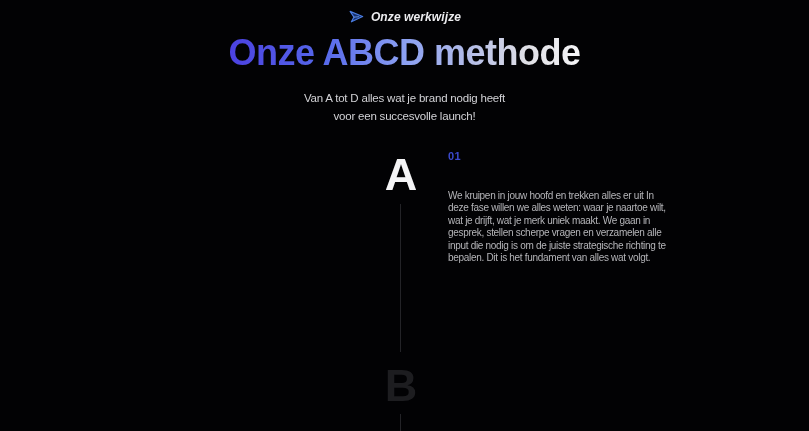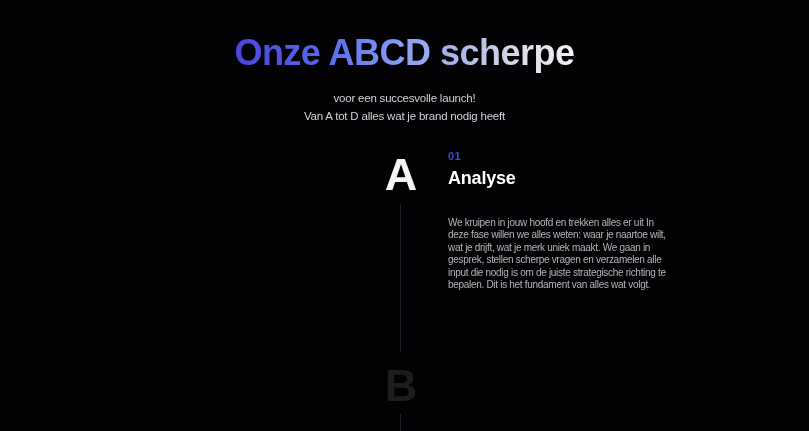--- a/index.html
+++ b/index.html
@@ -114,32 +114,40 @@
     font-size: 10px;
     line-height: 12.4px;
     letter-spacing: -0.3px;
   }
 </style>
 </head>
 <body>
 
 <div class="page">
 
+  <div class="badge">
+    <span class="badge-icon">
+      <svg width="17" height="17" viewBox="0 0 16 16">
+        <path d="M2 3.2 L13.8 8 L3.2 13 L5.6 8.6 Z" fill="#16306e" stroke="#4a7ce0" stroke-width="1.1" stroke-linejoin="round"></path>
+        <path d="M5.6 8.6 L10.5 8.2" stroke="#6ea0f0" stroke-width="0.8"></path>
+      </svg>
+    </span>
+    <span class="badge-label">Onze werkwijze</span>
+  </div>
 
-  <h1 class="hero-title">Onze ABCD scherpe</h1>
+  <h1 class="hero-title">Onze ABCD methode</h1>
 
   <div class="hero-subtitle">
+    <div>Van A tot D alles wat je brand nodig heeft</div>
     <div>voor een succesvolle launch!</div>
-    <div>Van A tot D alles wat je brand nodig heeft</div>
   </div>
 
   <div class="timeline-letter letter-a">A</div>
   <div class="timeline-line line-1"></div>
   <div class="timeline-letter letter-b">B</div>
   <div class="timeline-line line-2"></div>
 
   <div class="step-content">
     <div class="step-number">01</div>
-    <h3 class="step-title">Analyse</h3>
     <p class="step-desc">We kruipen in jouw hoofd en trekken alles er uit In deze fase willen we alles weten: waar je naartoe wilt, wat je drijft, wat je merk uniek maakt. We gaan in gesprek, stellen scherpe vragen en verzamelen alle input die nodig is om de juiste strategische richting te bepalen. Dit is het fundament van alles wat volgt.</p>
   </div>
 
 </div>
 
 </body></html>

